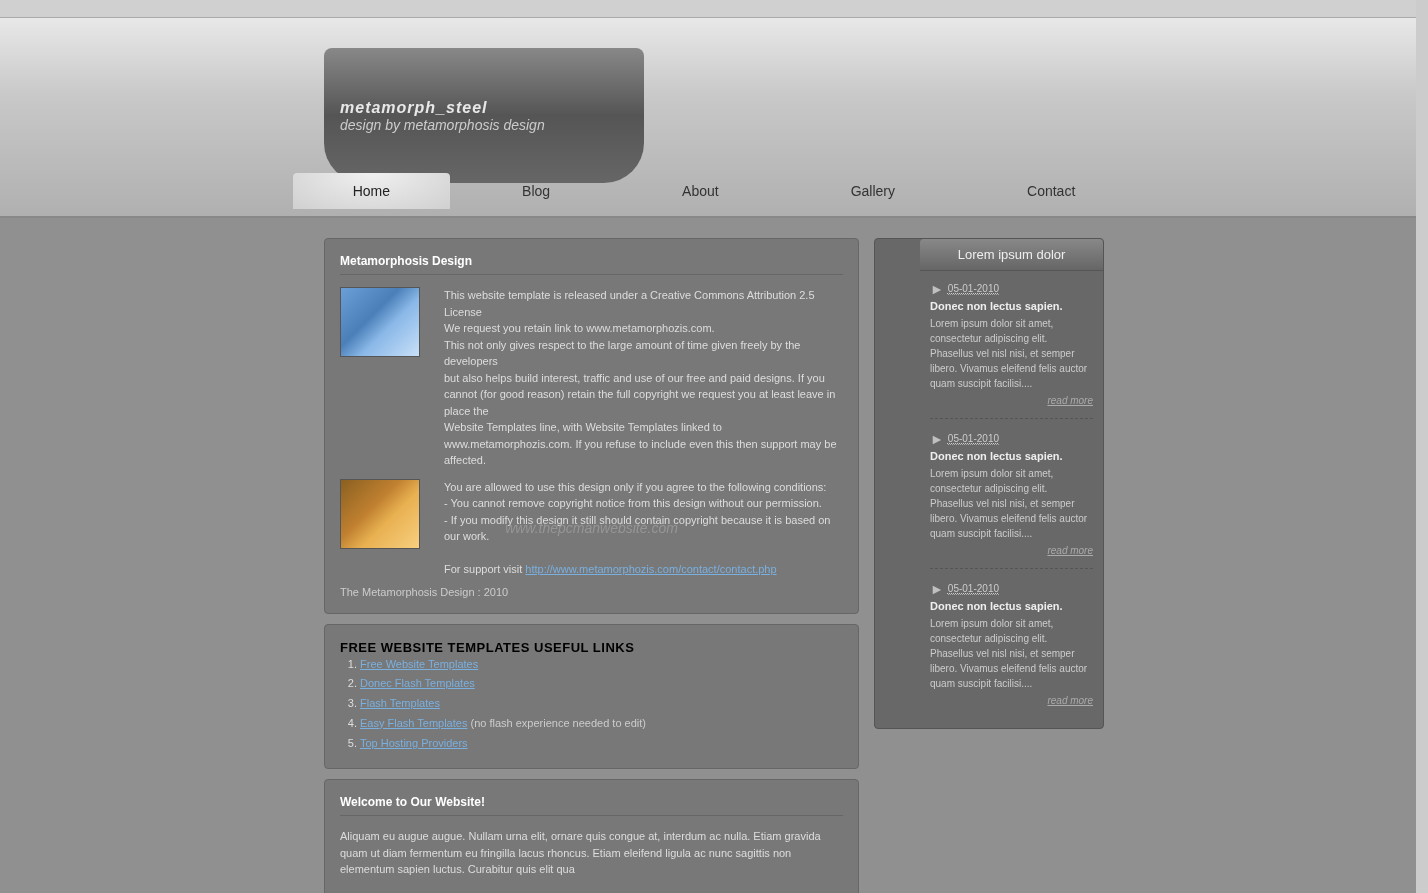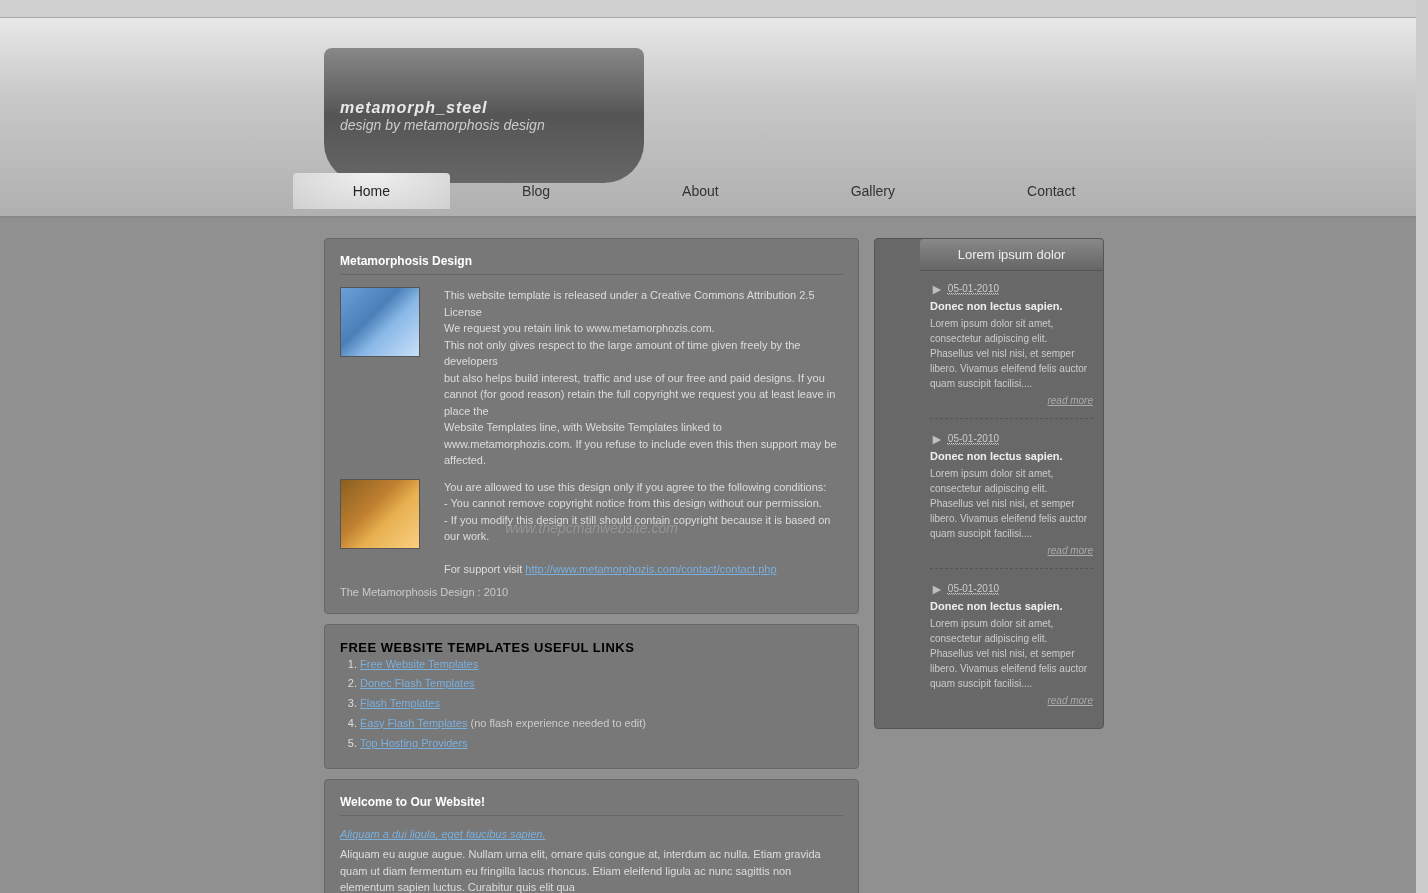--- a/index.html
+++ b/index.html
@@ -306,21 +306,20 @@
           <li><a href="#">Free Website Templates</a></li>
           <li><a href="#">Donec Flash Templates</a></li>
           <li><a href="#">Flash Templates</a></li>
           <li><a href="#">Easy Flash Templates</a> <span>(no flash experience needed to edit)</span></li>
           <li><a href="#">Top Hosting Providers</a></li>
         </ol>
       </div>
 
       <div class="content-box">
         <h2>Welcome to Our Website!</h2>
-        <div class="welcome-lead">Aliquam a dui ligula, eget faucibus sapien.</div>
         <div class="welcome-text">Aliquam eu augue augue. Nullam urna elit, ornare quis congue at, interdum ac nulla. Etiam gravida quam ut diam fermentum eu fringilla lacus rhoncus. Etiam eleifend ligula ac nunc sagittis non elementum sapien luctus. Curabitur quis elit qua</div>
 
       </div>
 
     </div>
 
     <div class="sidebar">
       <div class="sidebar-box">
         <div class="sidebar-title">Lorem ipsum dolor</div>
         <div class="sidebar-content">

